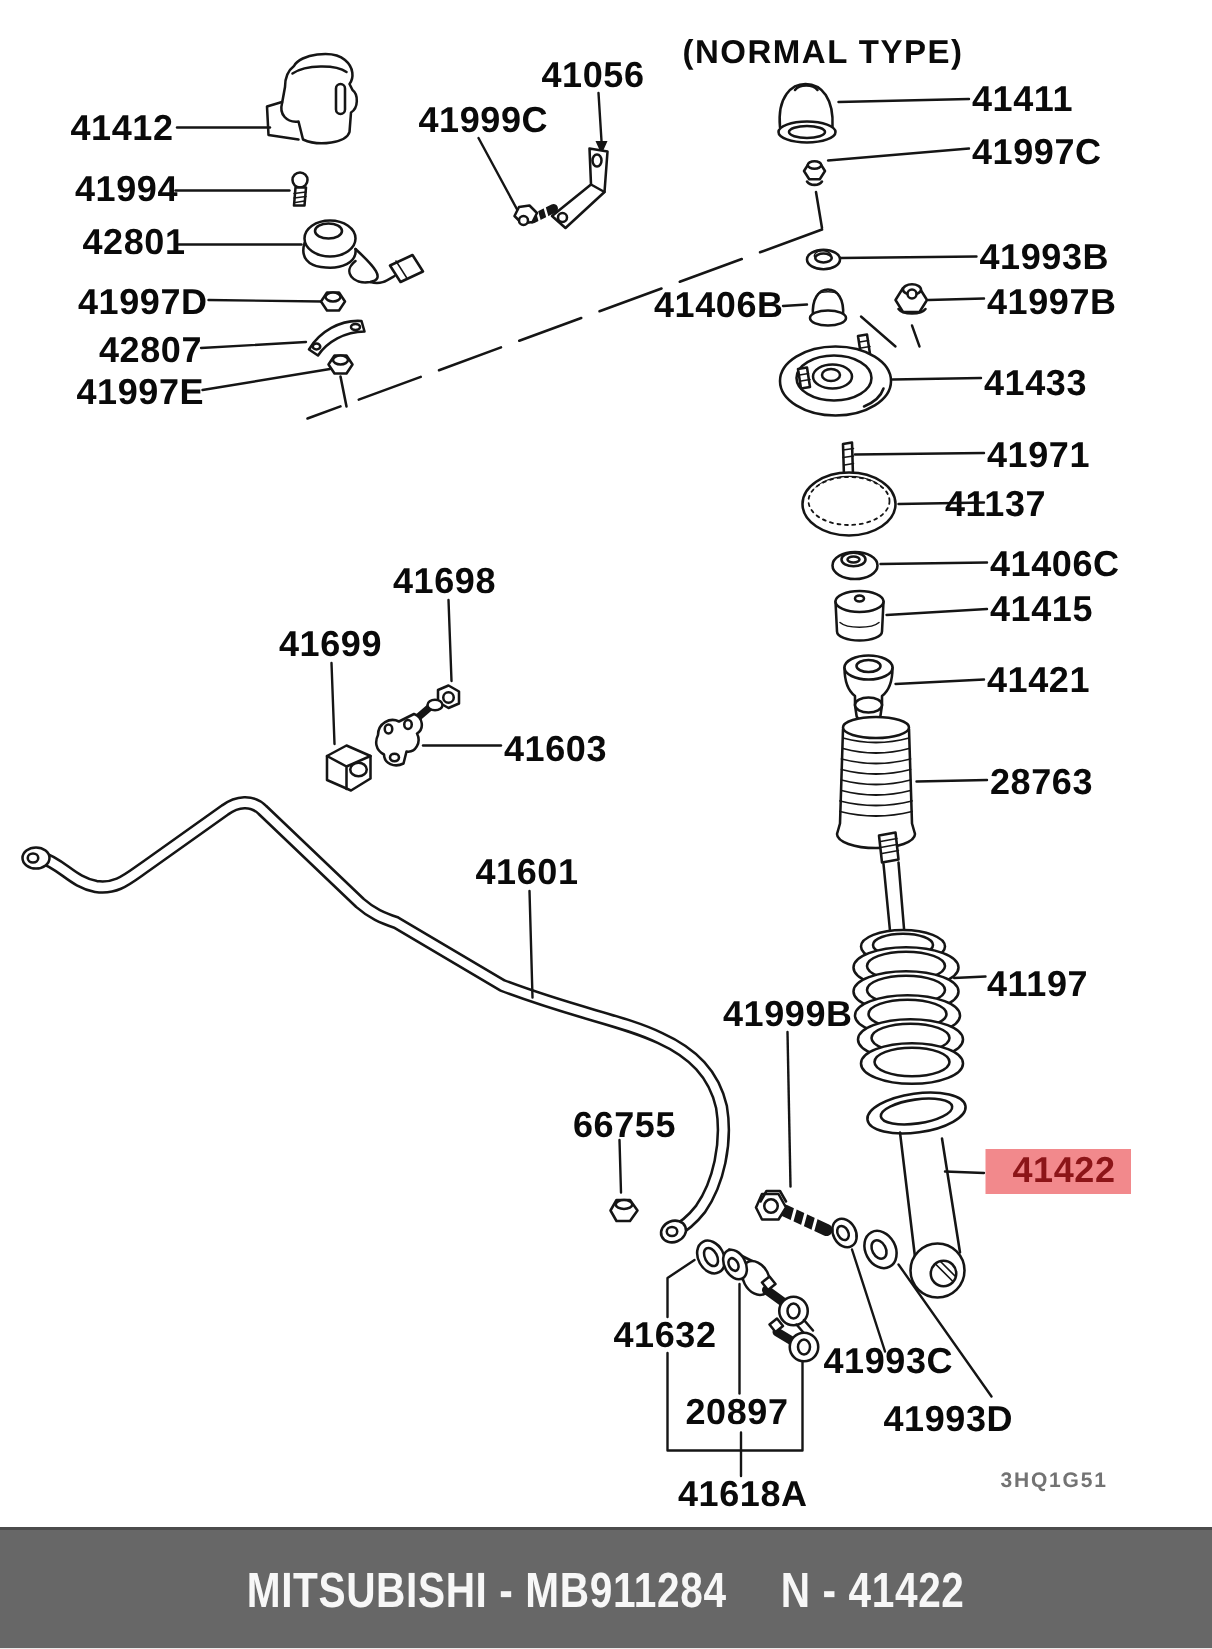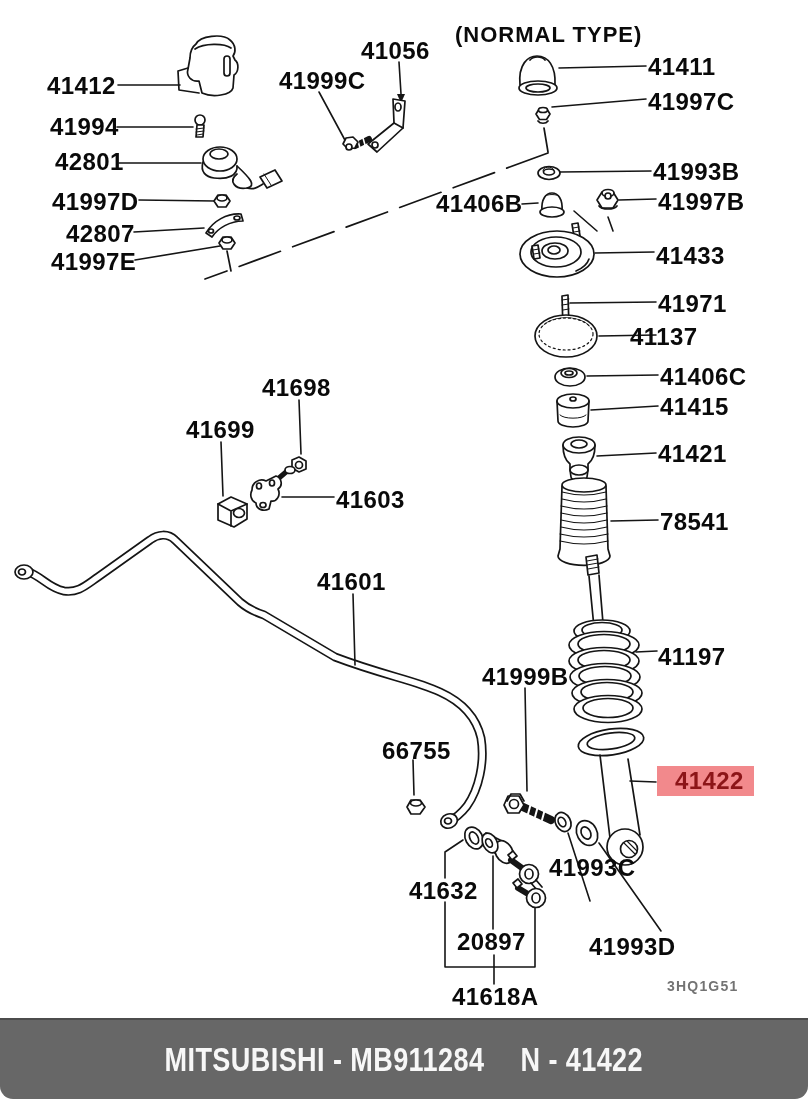--- a/index.html
+++ b/index.html
@@ -1,17 +1,17 @@
 <!DOCTYPE html>
 <html><head>
 <meta charset="utf-8">
 <style>
   html,body{margin:0;padding:0;background:#fff;}
   #stage{position:relative;width:808px;height:1099px;background:#fff;overflow:hidden;
-         font-family:"Liberation Sans",sans-serif;border-radius:13px;}
+         font-family:"Liberation Sans",sans-serif;}
   #art{position:absolute;left:0;top:0;}
   .pl{position:absolute;font:700 24px/1.05 "Liberation Sans",sans-serif;letter-spacing:.4px;
       color:#0a0a0a;white-space:nowrap;}
   .pt{position:absolute;font:700 22px/1 "Liberation Sans",sans-serif;letter-spacing:1px;
       color:#0a0a0a;white-space:nowrap;}
   .hl{left:657px;top:766px;width:97px;height:30px;background:#F2898C;color:#8C1518;
       display:flex;align-items:center;padding-left:18px;box-sizing:border-box;letter-spacing:.4px;}
   .code{position:absolute;left:667px;top:979px;font:700 14px/1 "Liberation Sans",sans-serif;
         letter-spacing:1.2px;color:#737373;}
   .footer{position:absolute;left:0;top:1018px;width:808px;height:81px;background:#676767;
@@ -302,31 +302,31 @@
   <div class="pl" style="left:648px;top:89px">41997C</div>
   <div class="pl" style="left:653px;top:159px">41993B</div>
   <div class="pl" style="left:436px;top:191px">41406B</div>
   <div class="pl" style="left:658px;top:189px">41997B</div>
   <div class="pl" style="left:656px;top:243px">41433</div>
   <div class="pl" style="left:658px;top:291px">41971</div>
   <div class="pl" style="left:630px;top:324px">41137</div>
   <div class="pl" style="left:660px;top:364px">41406C</div>
   <div class="pl" style="left:660px;top:394px">41415</div>
   <div class="pl" style="left:658px;top:441px">41421</div>
-  <div class="pl" style="left:660px;top:509px">78541</div>
+  <div class="pl" style="left:660px;top:509px">28763</div>
   <div class="pl" style="left:262px;top:375px">41698</div>
   <div class="pl" style="left:186px;top:417px">41699</div>
   <div class="pl" style="left:336px;top:487px">41603</div>
   <div class="pl" style="left:317px;top:569px">41601</div>
   <div class="pl" style="left:658px;top:644px">41197</div>
   <div class="pl" style="left:482px;top:664px">41999B</div>
   <div class="pl" style="left:382px;top:738px">66755</div>
   <div class="pl hl">41422</div>
   <div class="pl" style="left:409px;top:878px">41632</div>
-  <div class="pl" style="left:549px;top:855px">41993C</div>
+  <div class="pl" style="left:549px;top:895px">41993C</div>
   <div class="pl" style="left:457px;top:929px">20897</div>
   <div class="pl" style="left:589px;top:934px">41993D</div>
   <div class="pl" style="left:452px;top:984px">41618A</div>
 
   <div class="code">3HQ1G51</div>
 
   <div class="footer">
     <div class="ftext">
       <span>MITSUBISHI - MB911284</span>
       <span>N - 41422</span>

